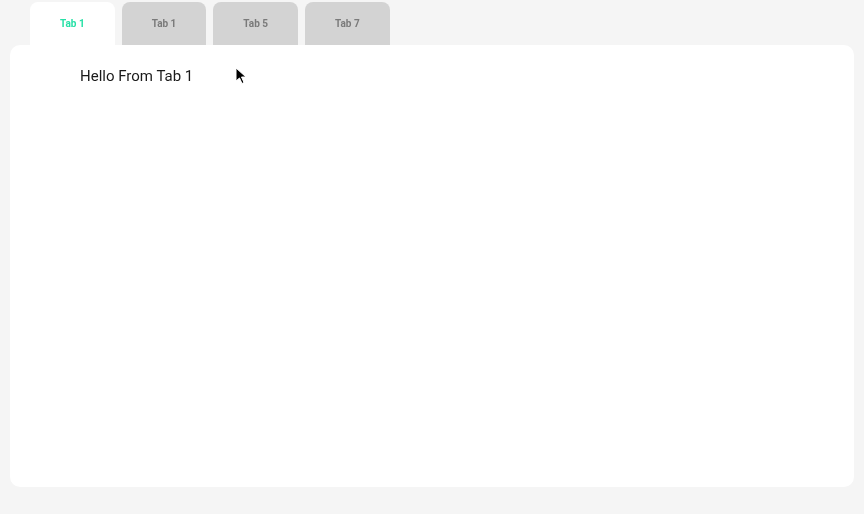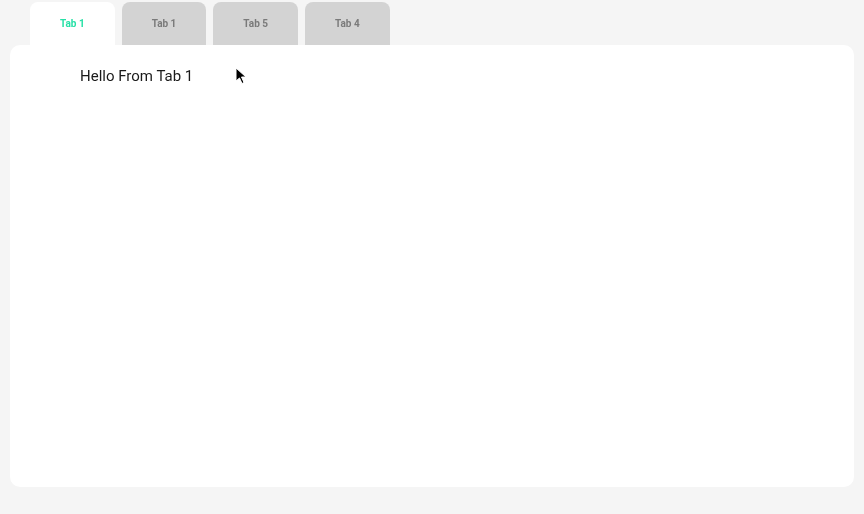--- a/index.html
+++ b/index.html
@@ -67,21 +67,21 @@
     <div class="tab active">
       <span>Tab 1</span>
     </div>
     <div class="tab">
       <span>Tab 1</span>
     </div>
     <div class="tab">
       <span>Tab 5</span>
     </div>
     <div class="tab">
-      <span>Tab 4</span>
+      <span>Tab 7</span>
     </div>
   </div>
   <div class="content">
     <div class="content-text">Hello From Tab 1</div>
   </div>
 </div>
 
 <div class="cursor">
   <svg width="14" height="18" viewBox="0 0 14 18">
     <path d="M 1 1 L 1 14 L 4.5 11 L 7 16.5 L 9 15.5 L 6.5 10 L 11 10 Z" fill="#000000" stroke="#ffffff" stroke-width="1"></path>

